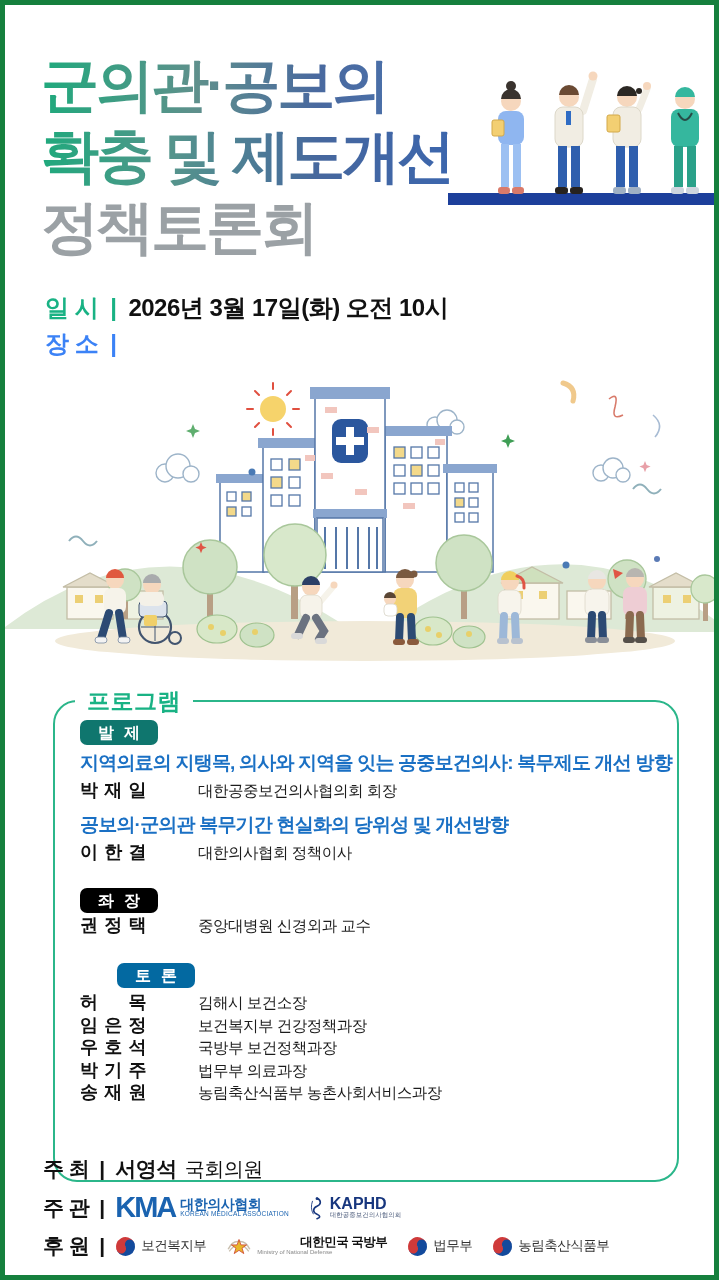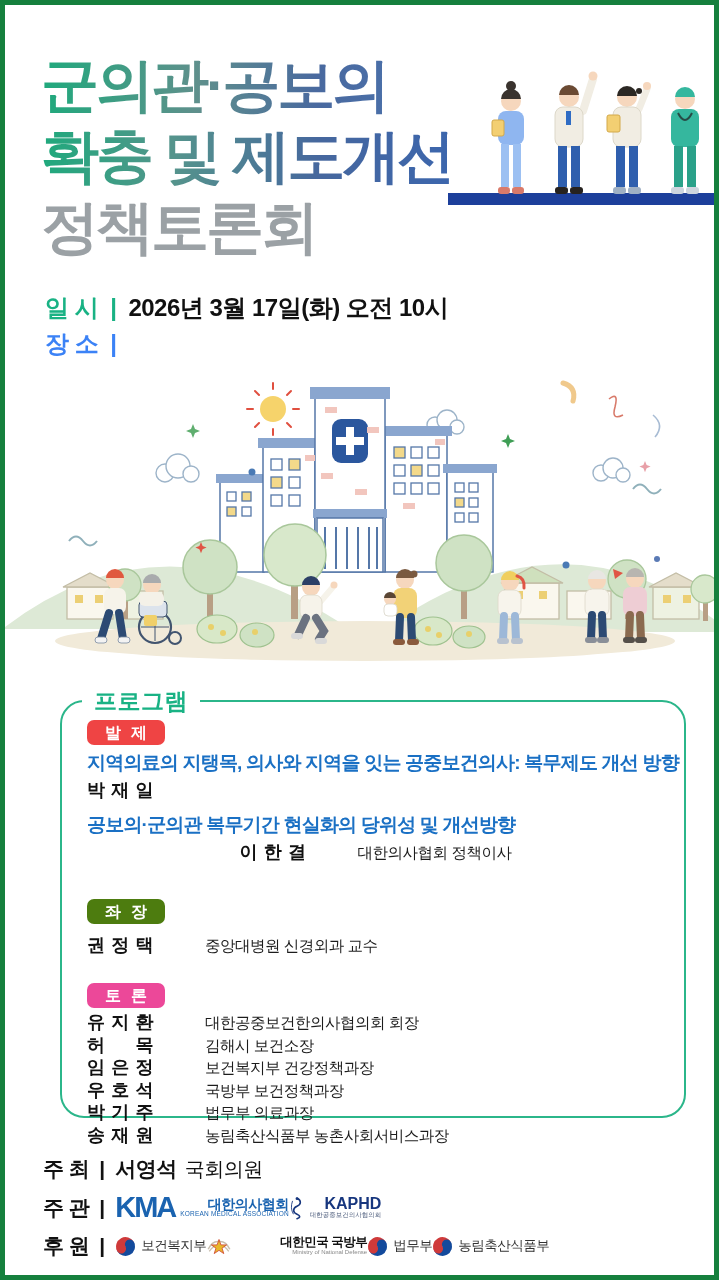--- a/index.html
+++ b/index.html
@@ -27,47 +27,47 @@
   .info{position:absolute;left:40px;top:288px;z-index:3;}
   .info-row{display:flex;align-items:center;height:30px;margin-bottom:6px;
     font-size:24px;font-weight:800;letter-spacing:-0.5px;}
   .lbl-green{color:#19b284;}
   .lbl-blue{color:#3b82f6;}
   .info-sep{margin:0 12px;font-weight:800;}
   .info-val{color:#111111;}
   
   .scene{position:absolute;left:0;top:372px;width:719px;height:288px;}
   
-  .program{position:absolute;left:55px;top:695px;width:626px;height:418px;
+  .program{position:absolute;left:48px;top:695px;width:626px;height:482px;
     border:2.5px solid #2bb68a;border-radius:24px;box-sizing:border-box;background:#fff;}
   .program-title{position:absolute;top:-16px;left:20px;background:#ffffff;padding:0 12px;
     font-size:23px;font-weight:900;color:#19b284;letter-spacing:0.5px;}
   .program-body{padding:18px 20px 0 25px;}
   .badge{display:inline-block;color:#ffffff;font-weight:800;font-size:16px;line-height:17px;
     padding:4px 18px;border-radius:7px;min-width:42px;text-align:justify;text-align-last:justify;}
-  .badge-presentation{background:#ef4444;margin-bottom:7px;}
-  .badge-chair{background:#4d7c0f;margin-top:19px;margin-bottom:9px;}
-  .badge-discussion{background:#ec4899;margin-top:13px;margin-bottom:4px;}
+  .badge-presentation{background:#0f766e;margin-bottom:7px;}
+  .badge-chair{background:#000000;margin-top:19px;margin-bottom:0;}
+  .badge-discussion{background:#0369a1;margin-top:13px;margin-bottom:4px;margin-left:37px;}
   .session-title{color:#1a70c4;font-weight:800;font-size:19px;line-height:22px;
     letter-spacing:-0.8px;margin:0 0 4px;white-space:nowrap;}
   .speaker{display:flex;align-items:baseline;margin:0 0 12px;gap:40px;}
-  .speaker.last{margin-bottom:16px;justify-content:center;}
+  .speaker.last{margin-bottom:5px;}
   .sp-name{display:inline-block;min-width:66px;font-weight:800;font-size:18px;color:#111;
     text-align:justify;text-align-last:justify;margin-right:12px;letter-spacing:-0.5px;}
   .sp-aff{font-size:15.5px;color:#1c1c1c;letter-spacing:-0.5px;}
   .chair-row{margin-bottom:13px;}
   .panel-row{margin:0 0 1px;line-height:21.5px;}
   
   .footer{position:absolute;left:38px;top:1150px;z-index:3;}
-  .f-row{display:flex;align-items:center;margin-bottom:8px;min-height:27px;text-align:right;}
+  .f-row{display:flex;align-items:center;margin-bottom:8px;min-height:27px;}
   .f-label{font-size:21px;font-weight:900;color:#111;letter-spacing:-0.5px;}
   .f-sep{margin:0 10px;font-size:21px;font-weight:800;color:#111;}
   .host-name{font-size:21px;font-weight:900;color:#111;margin-right:8px;letter-spacing:-0.5px;}
   .host-title{font-size:20px;color:#111;letter-spacing:-0.5px;}
-  .org-group{display:flex;align-items:center;}
+  .org-group{display:flex;align-items:center;gap:20px;}
   .logo{display:flex;align-items:center;gap:5px;}
   .kma-abbr{font-size:29px;font-weight:900;color:#1a63b0;letter-spacing:-2px;}
   .logo-col{display:flex;flex-direction:column;line-height:1.05;}
   .kma-name{font-size:14px;font-weight:900;color:#1a63b0;letter-spacing:-0.5px;}
   .kma-sub{font-size:6.5px;color:#1a63b0;letter-spacing:0.2px;}
   .kaphd-abbr{font-size:16px;font-weight:900;color:#17367e;letter-spacing:0;}
   .kaphd-sub{font-size:6.5px;color:#4a5a7a;}
   .min-name{font-size:13.5px;color:#333;letter-spacing:-0.5px;}
   .mnd-name{font-size:12.5px;font-weight:800;color:#111;letter-spacing:-0.5px;padding-left:43px;}
   .mnd-sub{font-size:6px;color:#888;}
@@ -396,40 +396,37 @@
 
   <div class="program">
     <div class="program-title">프로그램</div>
     <div class="program-body">
 
       <span class="badge badge-presentation">발 제</span>
 
       <div class="session-title">지역의료의 지탱목, 의사와 지역을 잇는 공중보건의사: 복무제도 개선 방향</div>
       <div class="speaker">
         <span class="sp-name">박 재 일</span>
+        <span class="sp-aff">대한공중보건의사협의회 회장</span>
       </div>
 
       <div class="session-title">공보의·군의관 복무기간 현실화의 당위성 및 개선방향</div>
       <div class="speaker last">
         <span class="sp-name">이 한 결</span>
         <span class="sp-aff">대한의사협회 정책이사</span>
       </div>
 
       <span class="badge badge-chair">좌 장</span>
       <div class="speaker chair-row">
         <span class="sp-name">권 정 택</span>
         <span class="sp-aff">중앙대병원 신경외과 교수</span>
       </div>
 
       <span class="badge badge-discussion">토 론</span>
 
-      <div class="speaker panel-row">
-        <span class="sp-name">유 지 환</span>
-        <span class="sp-aff">대한공중보건한의사협의회 회장</span>
-      </div>
       <div class="speaker panel-row">
         <span class="sp-name">허 목</span>
         <span class="sp-aff">김해시 보건소장</span>
       </div>
       <div class="speaker panel-row">
         <span class="sp-name">임 은 정</span>
         <span class="sp-aff">보건복지부 건강정책과장</span>
       </div>
       <div class="speaker panel-row">
         <span class="sp-name">우 호 석</span>

